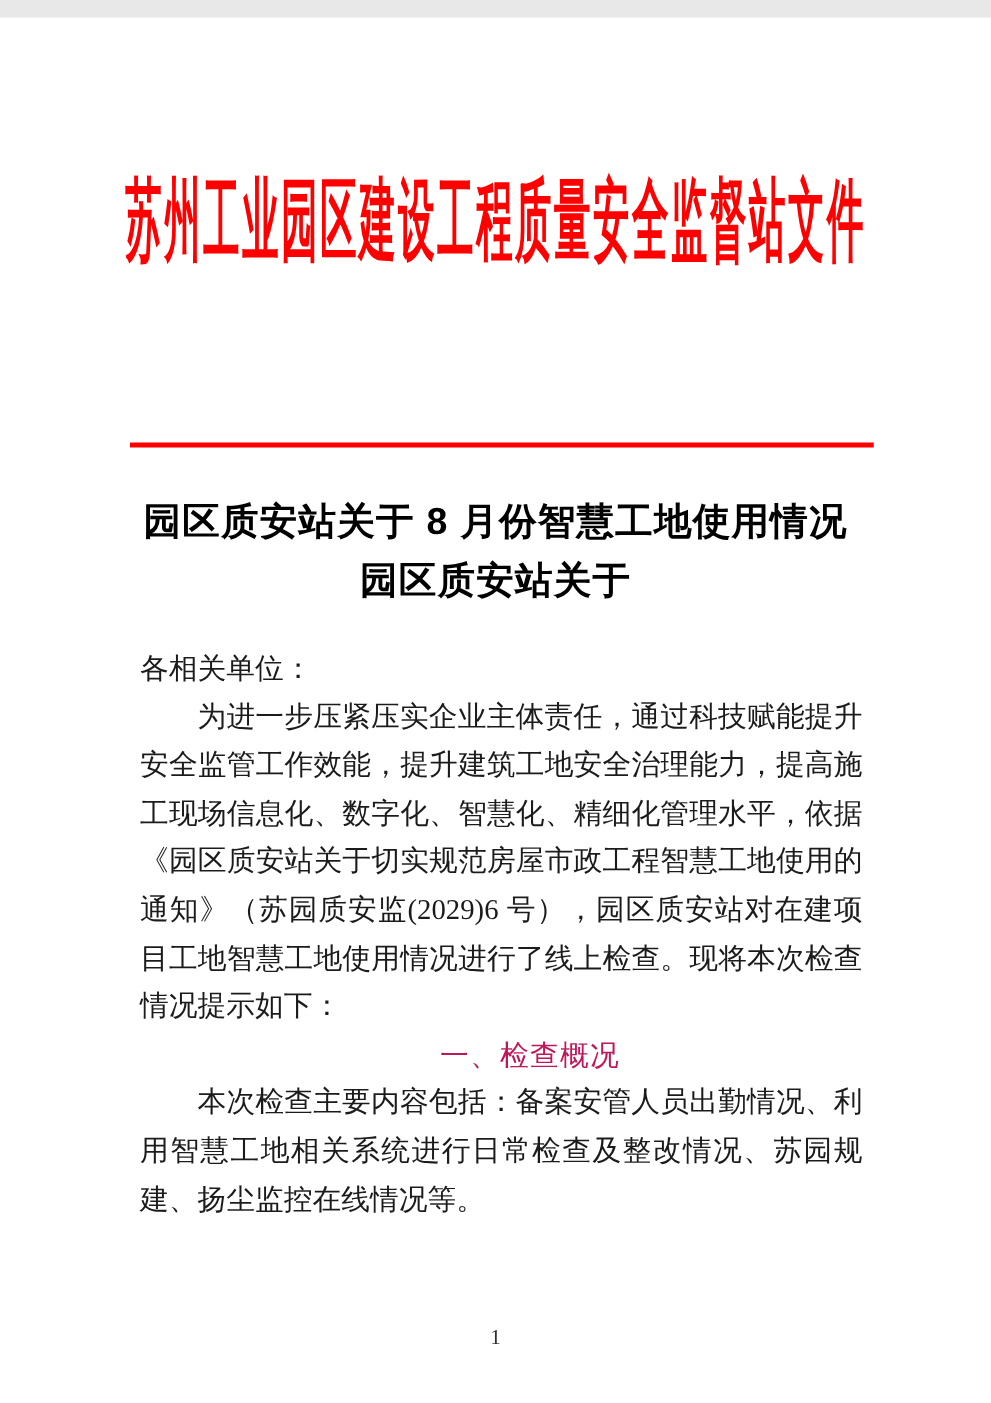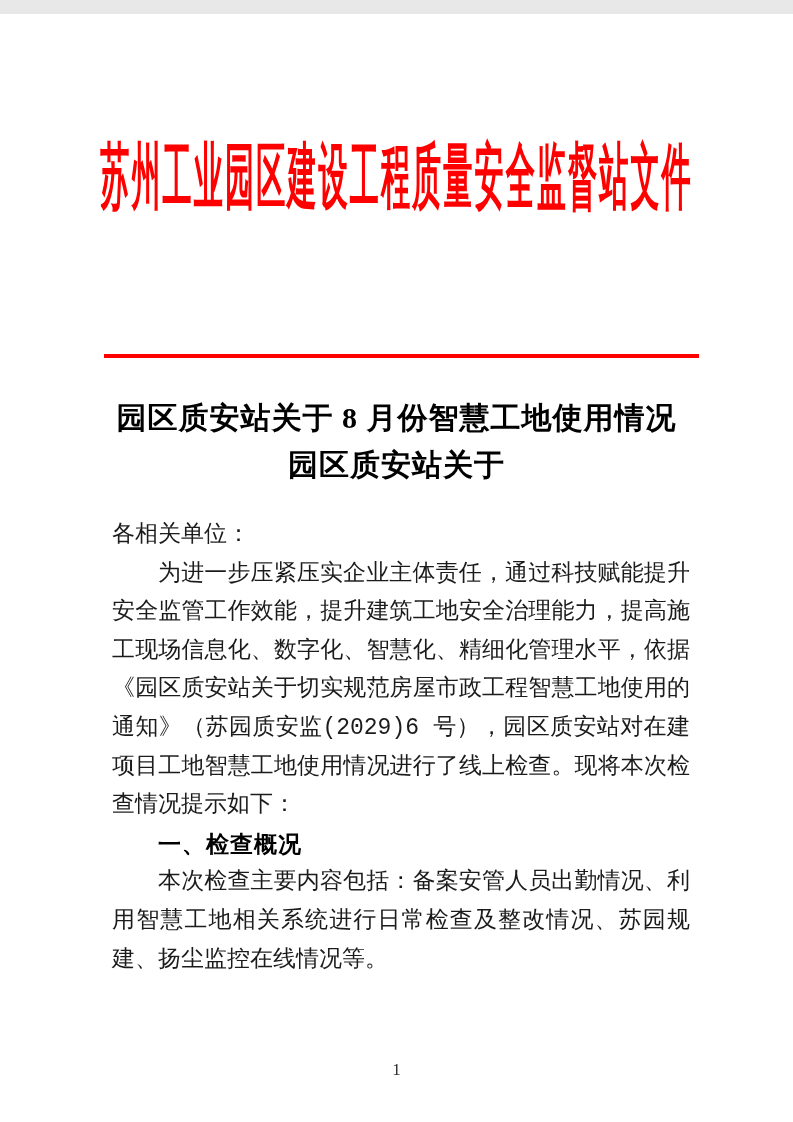--- a/index.html
+++ b/index.html
@@ -49,21 +49,21 @@
     height: 4px;
   }
 
   
   .doc-title {
     position: absolute;
     top: 380px;
     left: 0;
     width: 793px;
     text-align: center;
-    font-family: Liberation Serif, serif;
+    font-family: Liberation Sans, sans-serif;
     font-weight: bold;
     font-size: 30px;
     line-height: 47px;
     color: #000000;
     letter-spacing: 1px;
   }
 
   
   .body-block {
     position: absolute;
@@ -73,30 +73,29 @@
     font-family: "Liberation Serif", serif;
     font-size: 23px;
     line-height: 38.6px;
     color: #1b1b1b;
     text-align: justify;
     text-justify: inter-ideograph;
   }
   .body-block p {
     margin: 0;
     text-indent: 2em;
-    font-family: Liberation Mono, monospace;
   }
   .body-block p.salutation {
     text-indent: 0;
   }
   .body-block p.section-heading {
     font-family: "Liberation Sans", sans-serif;
-    font-weight: bold;
-    color: #000000;
-    text-align: left;
+    font-weight: normal;
+    color: #be185d;
+    text-align: center;
     letter-spacing: 1px;
   }
 
   
   .page-number {
     position: absolute;
     top: 1046px;
     left: 0;
     width: 793px;
     text-align: center;

